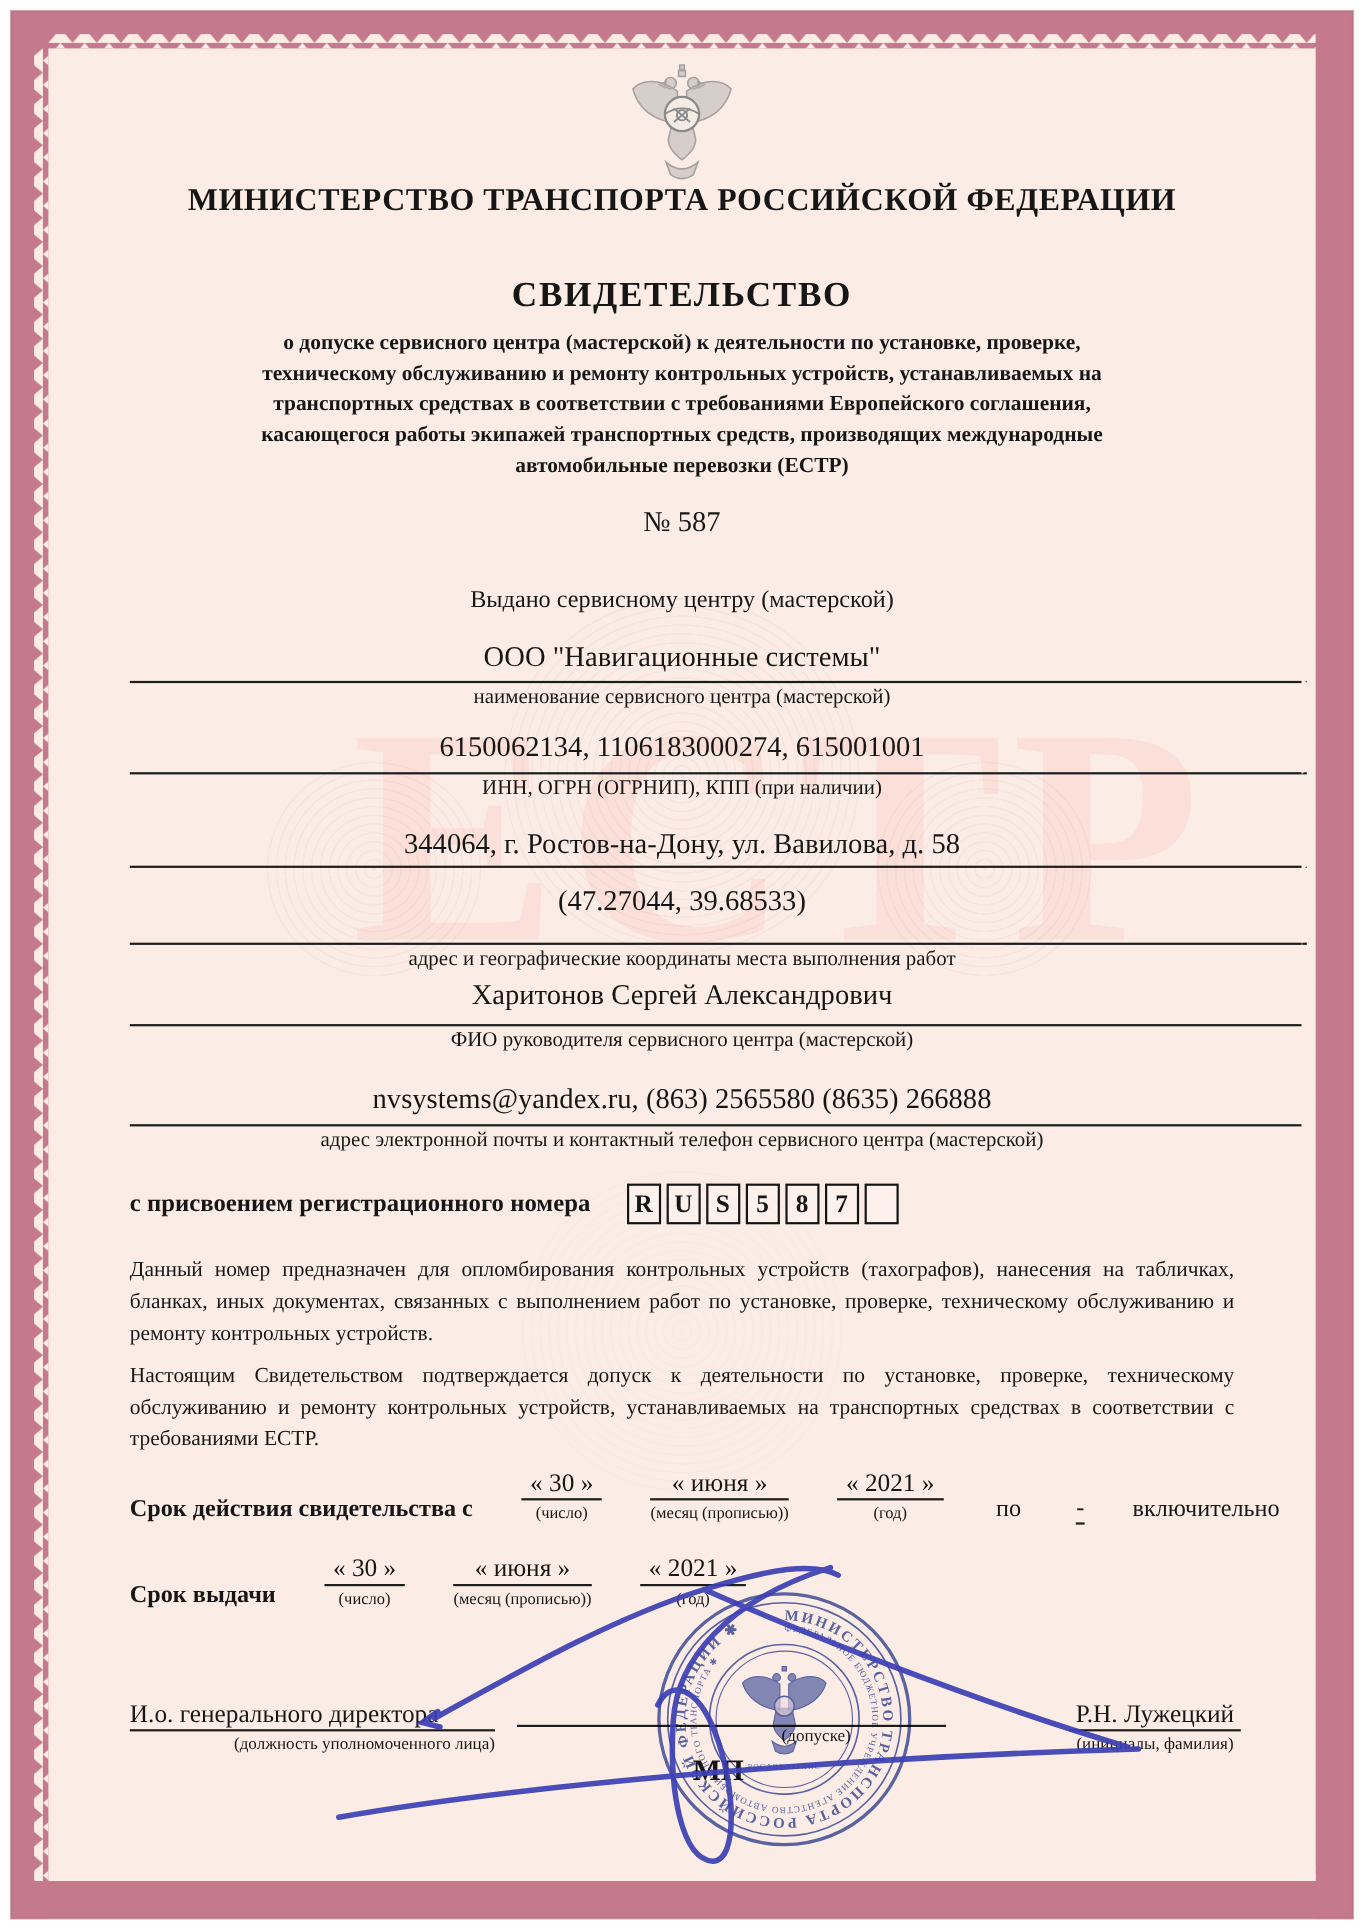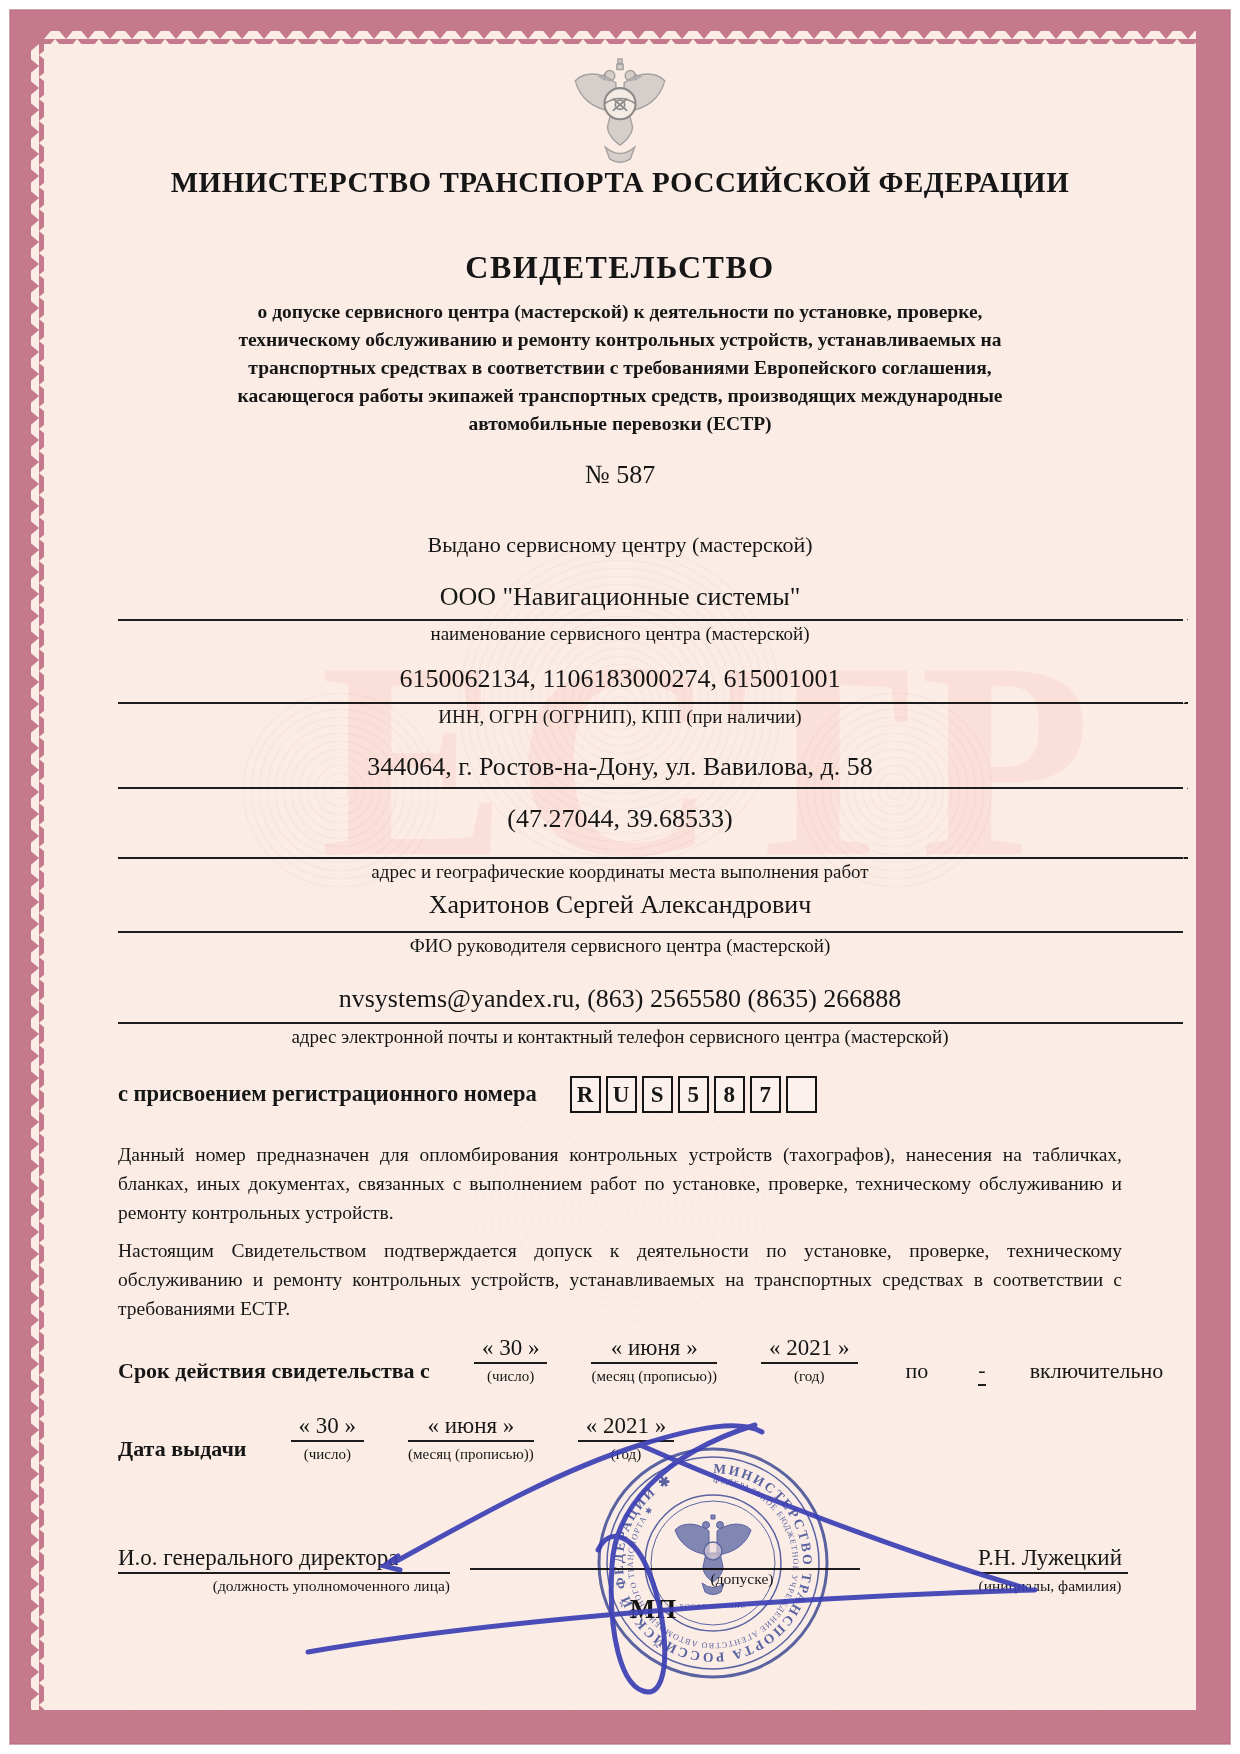--- a/index.html
+++ b/index.html
@@ -177,21 +177,21 @@
       <span class="seg">
         <span class="sv">« 2021 »</span>
         <span class="sc">(год)</span>
       </span>
       <span class="po">по</span>
       <span class="dash-seg">-</span>
       <span class="incl">включительно</span>
     </div>
 
     <div class="abs date-row d-row">
-      <span class="lbl">Дата выдачи</span>
+      <span class="lbl">Срок выдачи</span>
       <span class="seg">
         <span class="sv">« 30 »</span>
         <span class="sc">(число)</span>
       </span>
       <span class="seg">
         <span class="sv">«  июня  »</span>
         <span class="sc">(месяц (прописью))</span>
       </span>
       <span class="seg">
         <span class="sv">« 2021 »</span>

